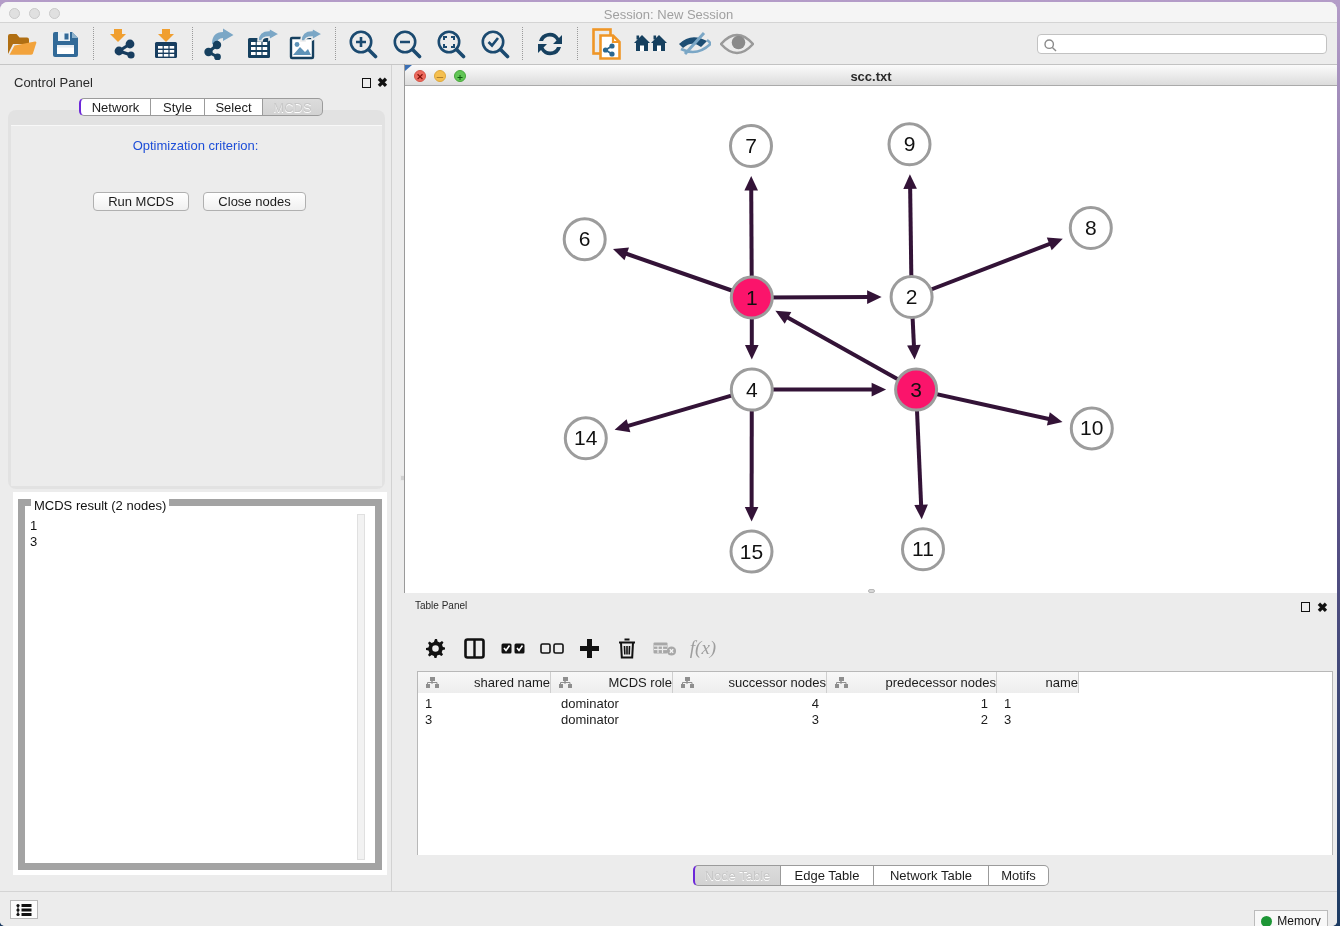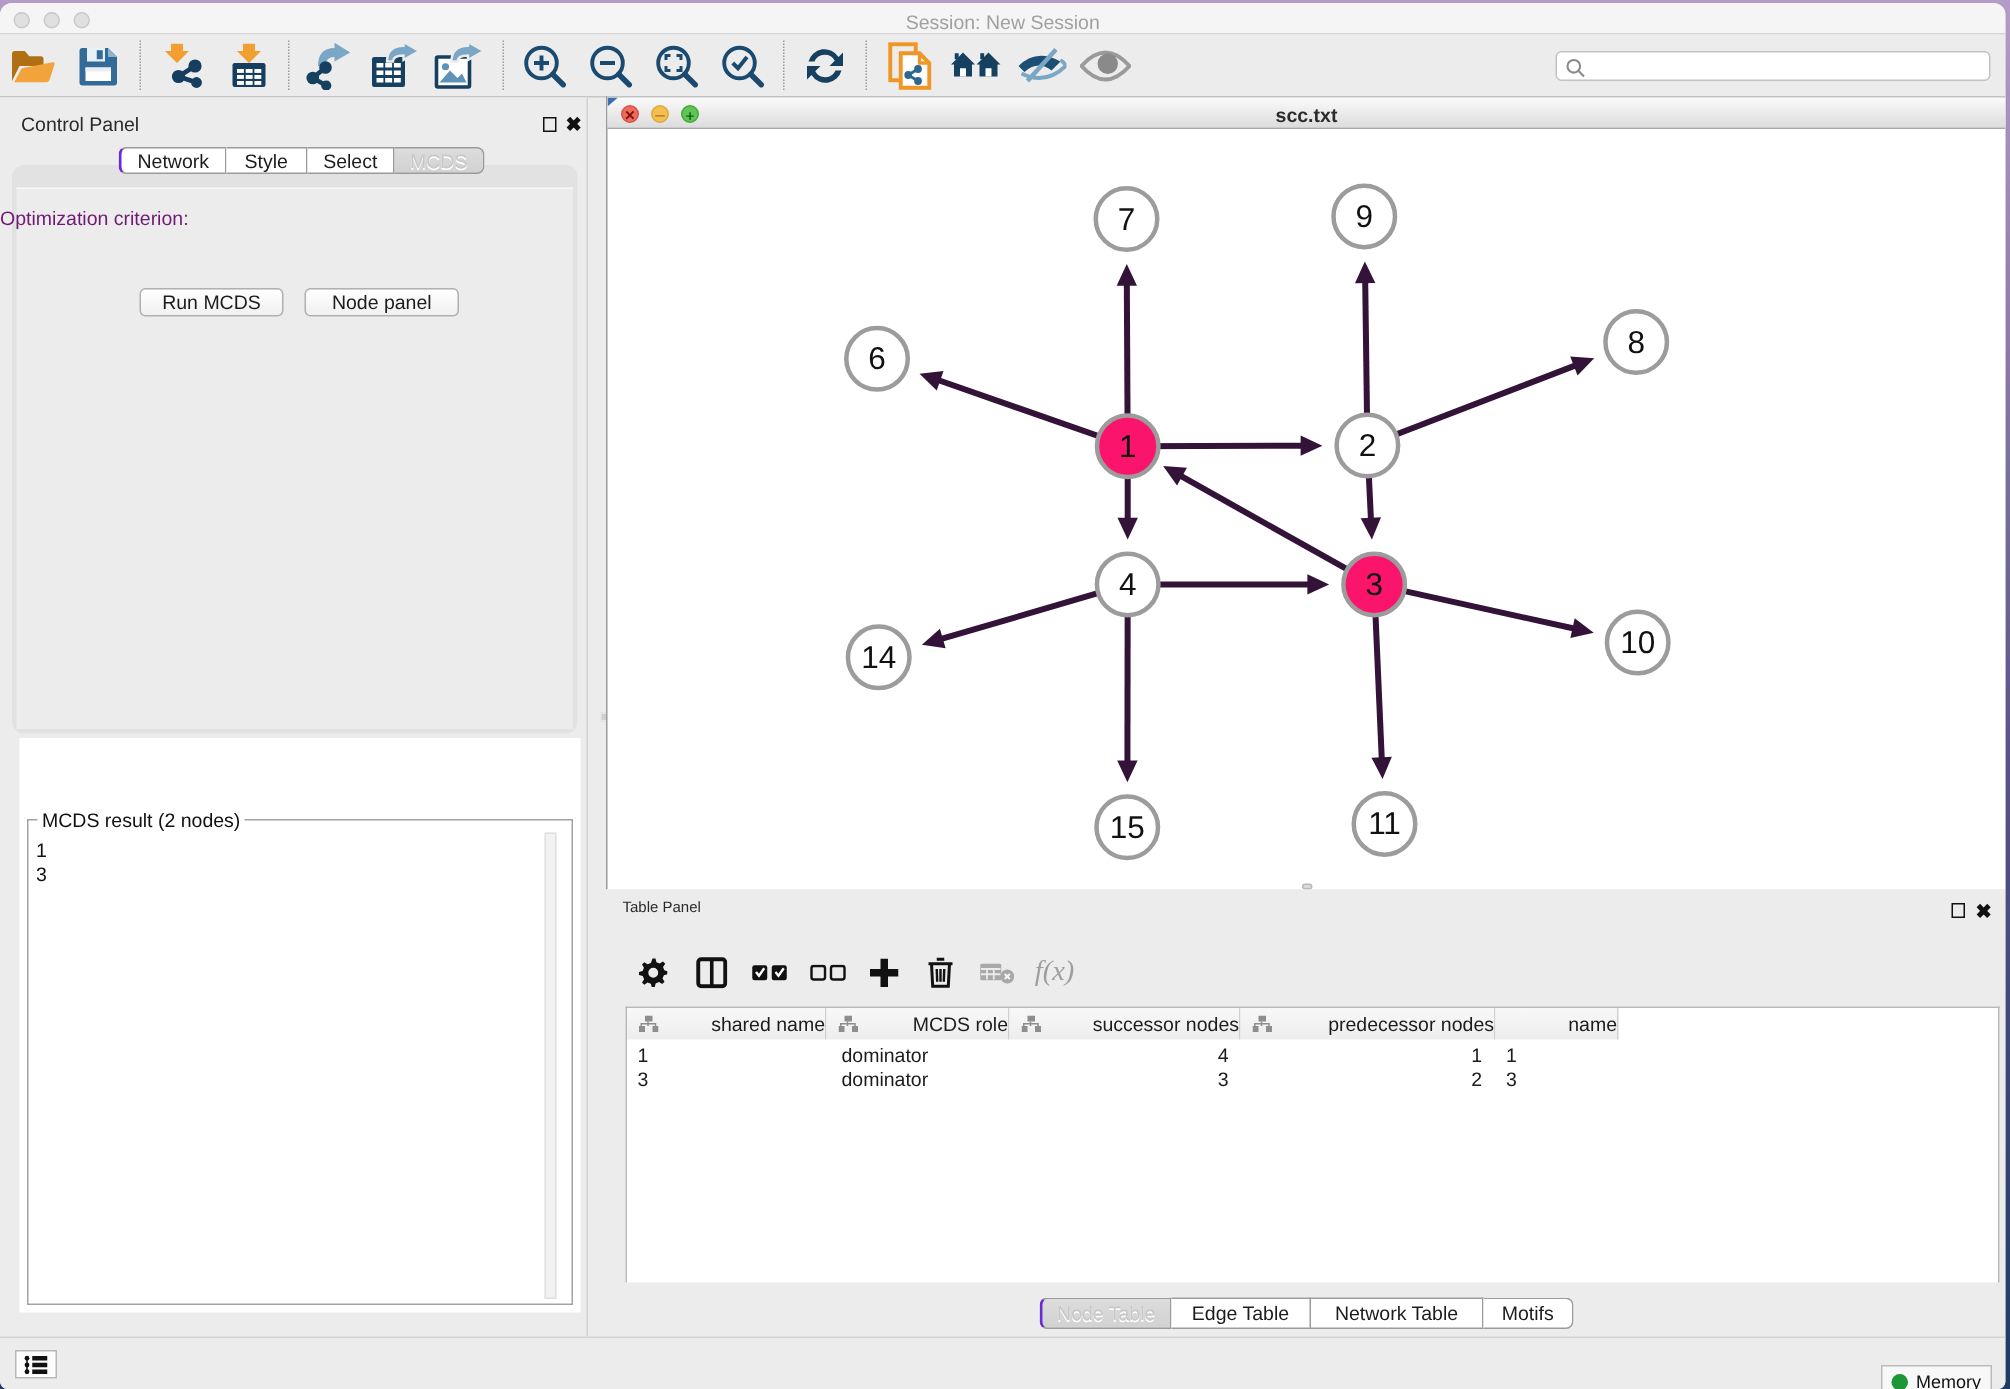--- a/index.html
+++ b/index.html
@@ -18,25 +18,25 @@
 .leftpanel { position:absolute; left:0; top:63px; width:392px; height:826px; background:#ececec; border-right:1px solid #d2d2d2; }
 .lp-title { position:absolute; left:14px; top:10px; font-size:13px; color:#2a2a2a; }
 .tabs { position:absolute; display:flex; font-size:13px; color:#1c1c1c; }
 .tab { background:#fff; border:1px solid #9b9b9b; border-left:none; height:18px; display:flex; align-items:center; justify-content:center; }
 .tab.first { border-left:2px solid #6d28d9; border-radius:5px 0 0 5px; }
 .tab.last { border-radius:0 5px 5px 0; }
 .bt .tab { height:21px; }
 .tab.sel { background:linear-gradient(#dcdcdc,#d2d2d2); color:#c8c8c8; text-shadow:0 1px 0 #fff; }
 .tabpane { position:absolute; left:8px; top:45px; width:377px; height:379px; background:#e2e2e2; border-radius:8px; }
 .tabpane-inner { position:absolute; left:3px; top:15px; width:371px; height:361px; background:#ececec; border-top:1px solid #f8f8f8; }
-.opt-label { position:absolute; left:0; top:73px; width:100%; font-size:13px; color:#701a75; }
+.opt-label { position:absolute; left:0; top:73px; width:100%; text-align:center; font-size:13px; color:#1d4ed8; }
 .dropdown { position:absolute; left:44px; top:96px; width:310px; height:21px; background:#fff; border:1px solid #b5b5b5; border-radius:4px; font-size:13px; color:#1c1c1c; line-height:21px; padding-left:13px; }
 .btn { position:absolute; height:19px; background:linear-gradient(#ffffff,#f0f0f0); border:1px solid #b0b0b0; border-radius:4px; font-size:13px; color:#1c1c1c; text-align:center; line-height:18px; }
 .resultbox { position:absolute; left:13px; top:427px; width:374px; height:383px; background:#fff; }
-.fieldset { position:absolute; left:5px; top:7px; right:5px; bottom:5px; border:1px solid #a3a3a3;margin-top:47px; }
+.fieldset { position:absolute; left:5px; top:7px; right:5px; bottom:5px; border:7px solid #a3a3a3; }
 .fieldset-legend { position:absolute; left:6px; top:-8px; background:#fff; padding:0 3px; font-size:13px; color:#111; }
 .scrolltrack { position:absolute; right:10px; top:8px; width:8px; bottom:3px; background:#f2f2f2; border:1px solid #e0e0e0; }
 
 .canvaswin { position:absolute; left:404px; top:62px; width:933px; height:529px; border-left:1px solid #9a9a9a; background:#fff; }
 .cw-titlebar { position:absolute; left:0; top:0; width:100%; height:22px; background:linear-gradient(#fbfbfb,#dcdcdc); border-top:1px solid #c2c2c2; border-bottom:1px solid #aaa; }
 .cw-title { position:absolute; top:4px; width:100%; text-align:center; font-size:13px; font-weight:bold; color:#2b2b2b; }
 .cwl { position:absolute; top:5px; width:12px; height:12px; border-radius:50%; font-size:9px; font-weight:bold; text-align:center; line-height:12px; }
 .grip { position:absolute; left:463px; bottom:0px; width:7px; height:4px; background:#d8d8d8; border:1px solid #b8b8b8; border-radius:2px; }
 .splitgrip { position:absolute; left:400px; top:473px; width:5px; height:6px; background:#d0d0d0; border:1px solid #e8e8e8; }
 
@@ -258,21 +258,21 @@
         <div class="tabpane-inner"></div>
       </div>
     <div class="tabs" style="left:79px; top:33px;">
       <div class="tab first" style="width:72px;">Network</div>
       <div class="tab" style="width:54px;">Style</div>
       <div class="tab" style="width:58px;">Select</div>
       <div class="tab last sel" style="width:60px;">MCDS</div>
     </div>
     <div class="opt-label">Optimization criterion:</div>
     <div class="btn" style="left:93px; top:127px; width:96px;">Run MCDS</div>
-    <div class="btn" style="left:203px; top:127px; width:103px;">Node panel</div>
+    <div class="btn" style="left:203px; top:127px; width:103px;">Close nodes</div>
     <div class="resultbox">
       <div class="fieldset">
         <div class="fieldset-legend">MCDS result (2 nodes)</div>
         <div style="position:absolute; left:5px; top:12px; font-size:13px; color:#111; line-height:16px;">1<br>3</div>
         <div class="scrolltrack"></div>
       </div>
     </div>
   </div>
   <div class="splitgrip"></div>
   <div class="canvaswin">

